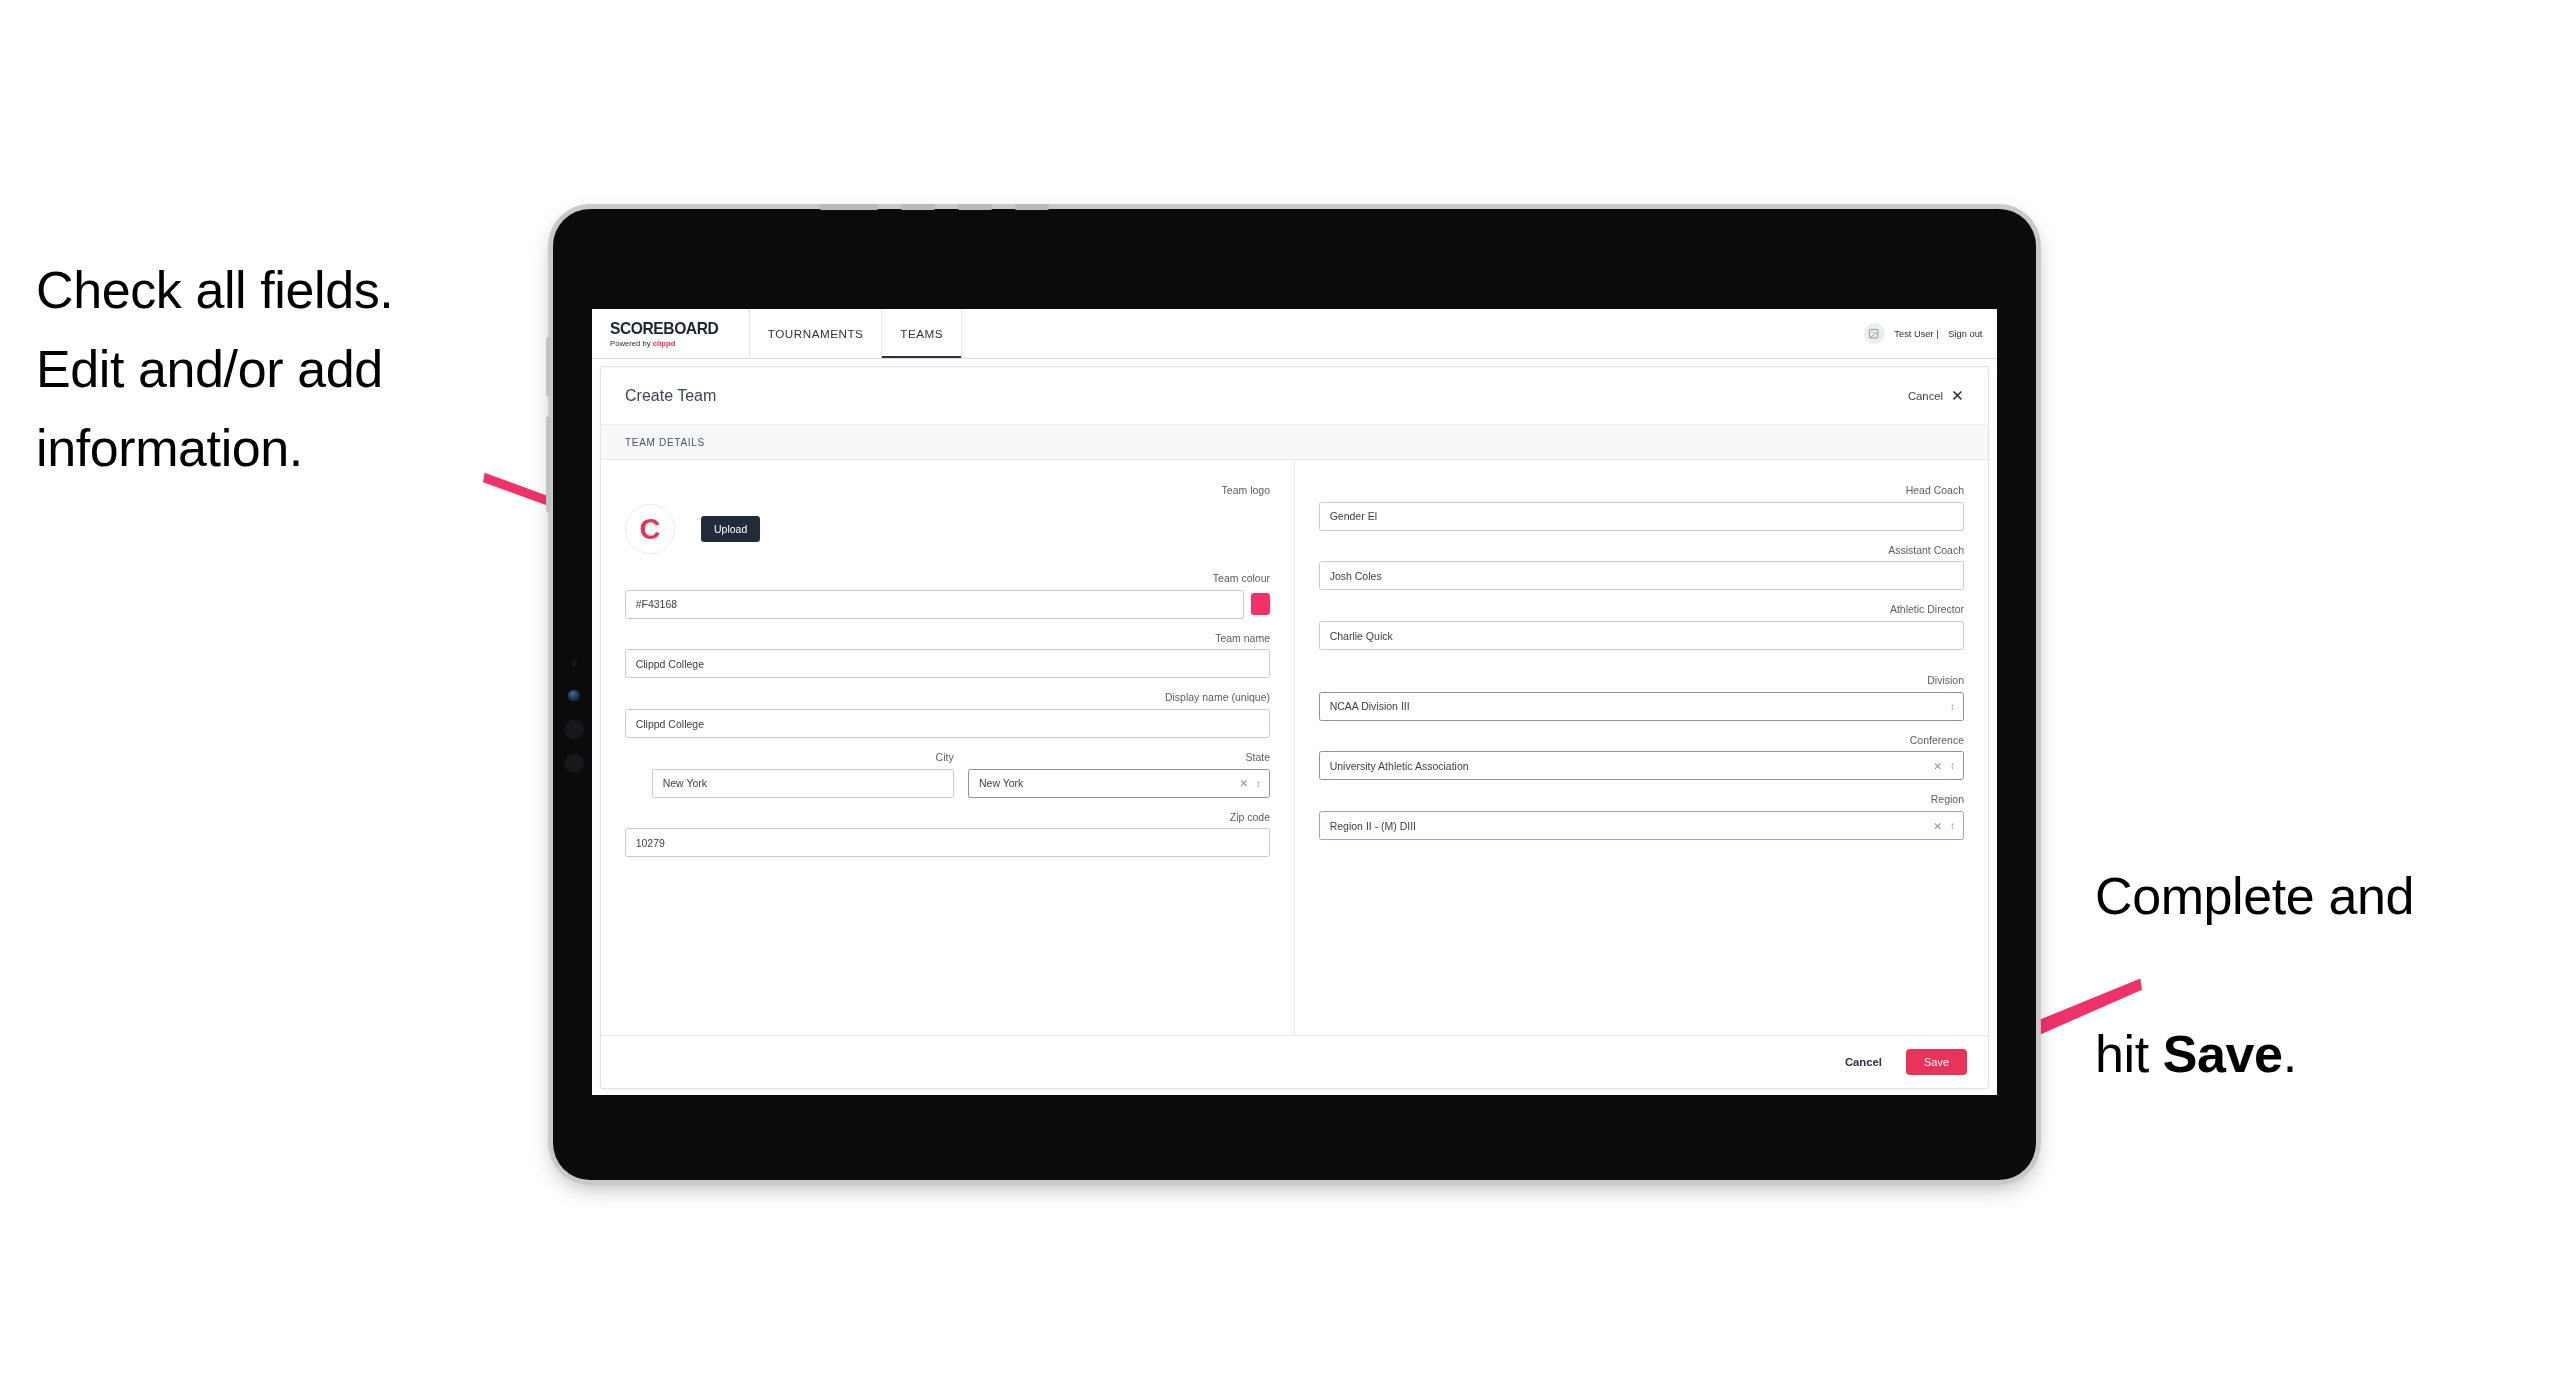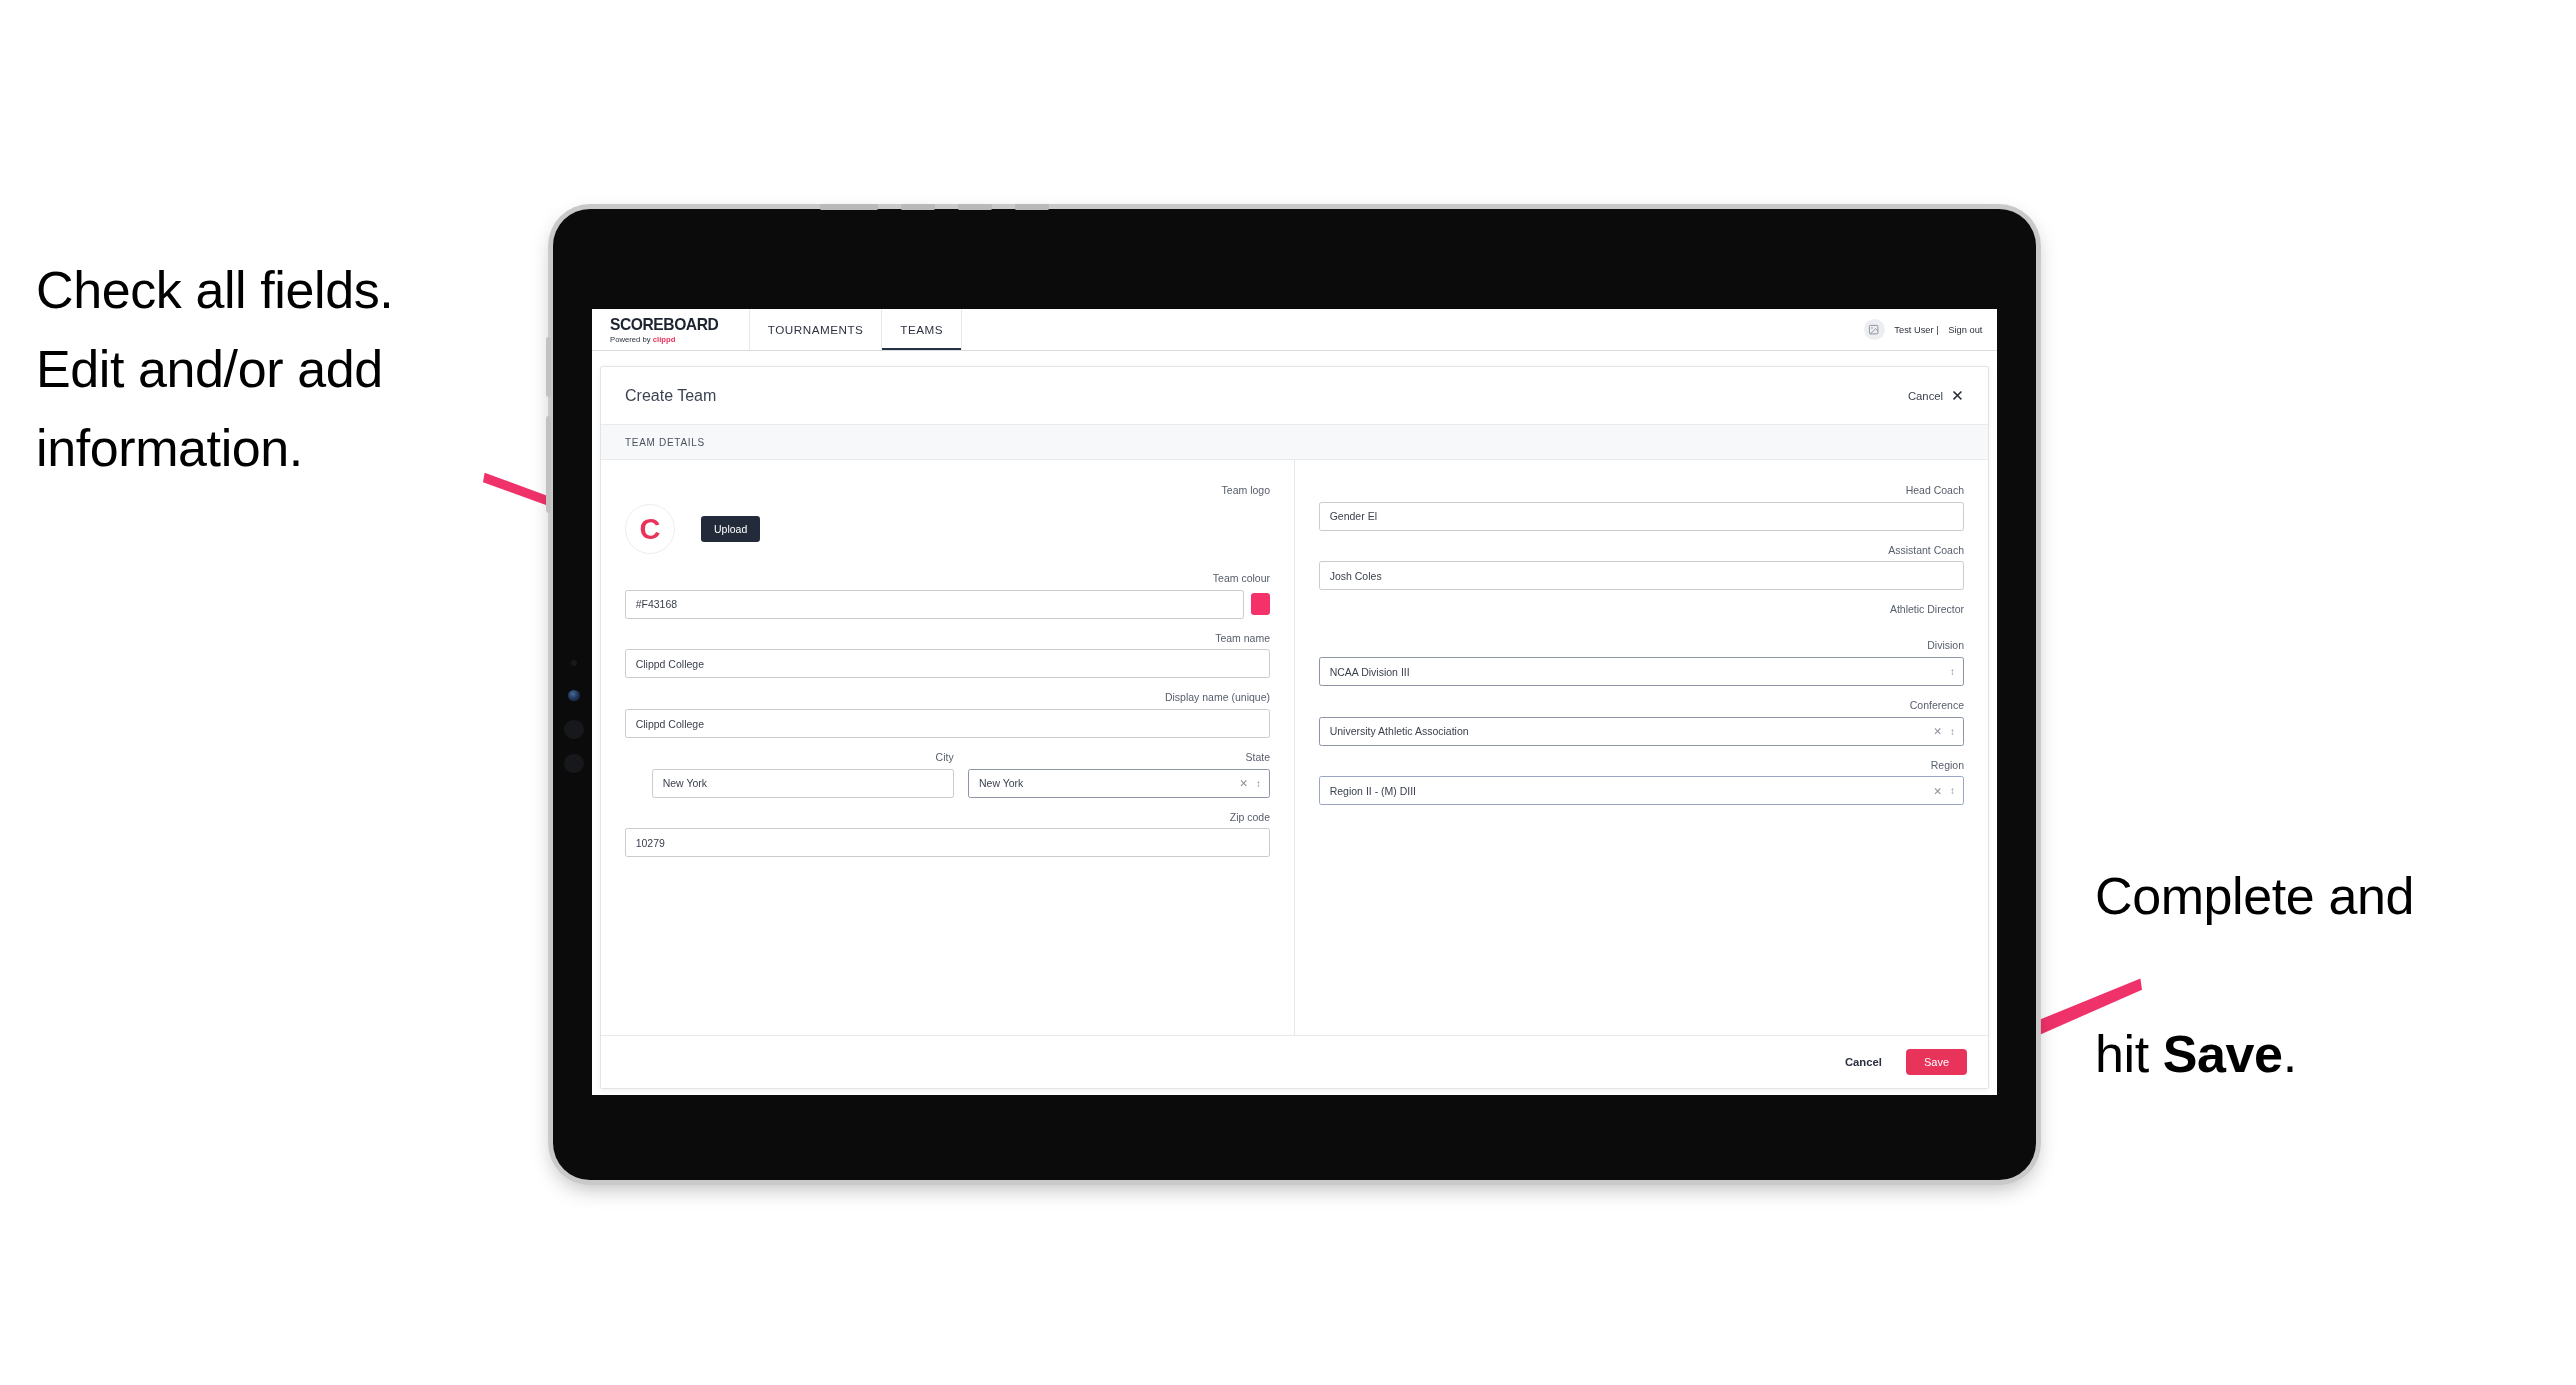--- a/index.html
+++ b/index.html
@@ -47,21 +47,21 @@
   #screen {
     position: absolute;
     left: 39px; top: 100px;
     width: 1405px; height: 786px;
     background: #ffffff;
     overflow: hidden;
   }
 
   
   #topnav {
-    position: relative; height: 42px; background: #fff;
+    position: relative; height: 50px; background: #fff;
     border-bottom: 0.8px solid #dcdcdc;
     display: flex; align-items: stretch;
   }
   #brand {
     display: flex; flex-direction: column; justify-content: center;
     padding: 0 21px 0 18px; border-right: 0.8px solid #e8e8e8;
   }
   #brand .wordmark {
     font-family: "Liberation Sans Narrow", "Liberation Sans", sans-serif;
     font-weight: 700; font-size: 17px; letter-spacing: -0.5px;
@@ -330,20 +330,23 @@
 
             <div class="field">
               <span class="field-label">Assistant Coach</span>
               <div class="inp">
                 <span class="val">Josh Coles</span>
               </div>
             </div>
 
             <div class="field" style="margin-bottom:24px;">
               <span class="field-label">Athletic Director</span>
+              <div class="inp">
+                <span class="val">Charlie Quick</span>
+              </div>
             </div>
 
 
             <div class="field">
               <span class="field-label">Division</span>
               <div class="inp focused">
                 <span class="val">NCAA Division III</span>
                 <span class="ic stepper">↕</span>
               </div>
             </div>

